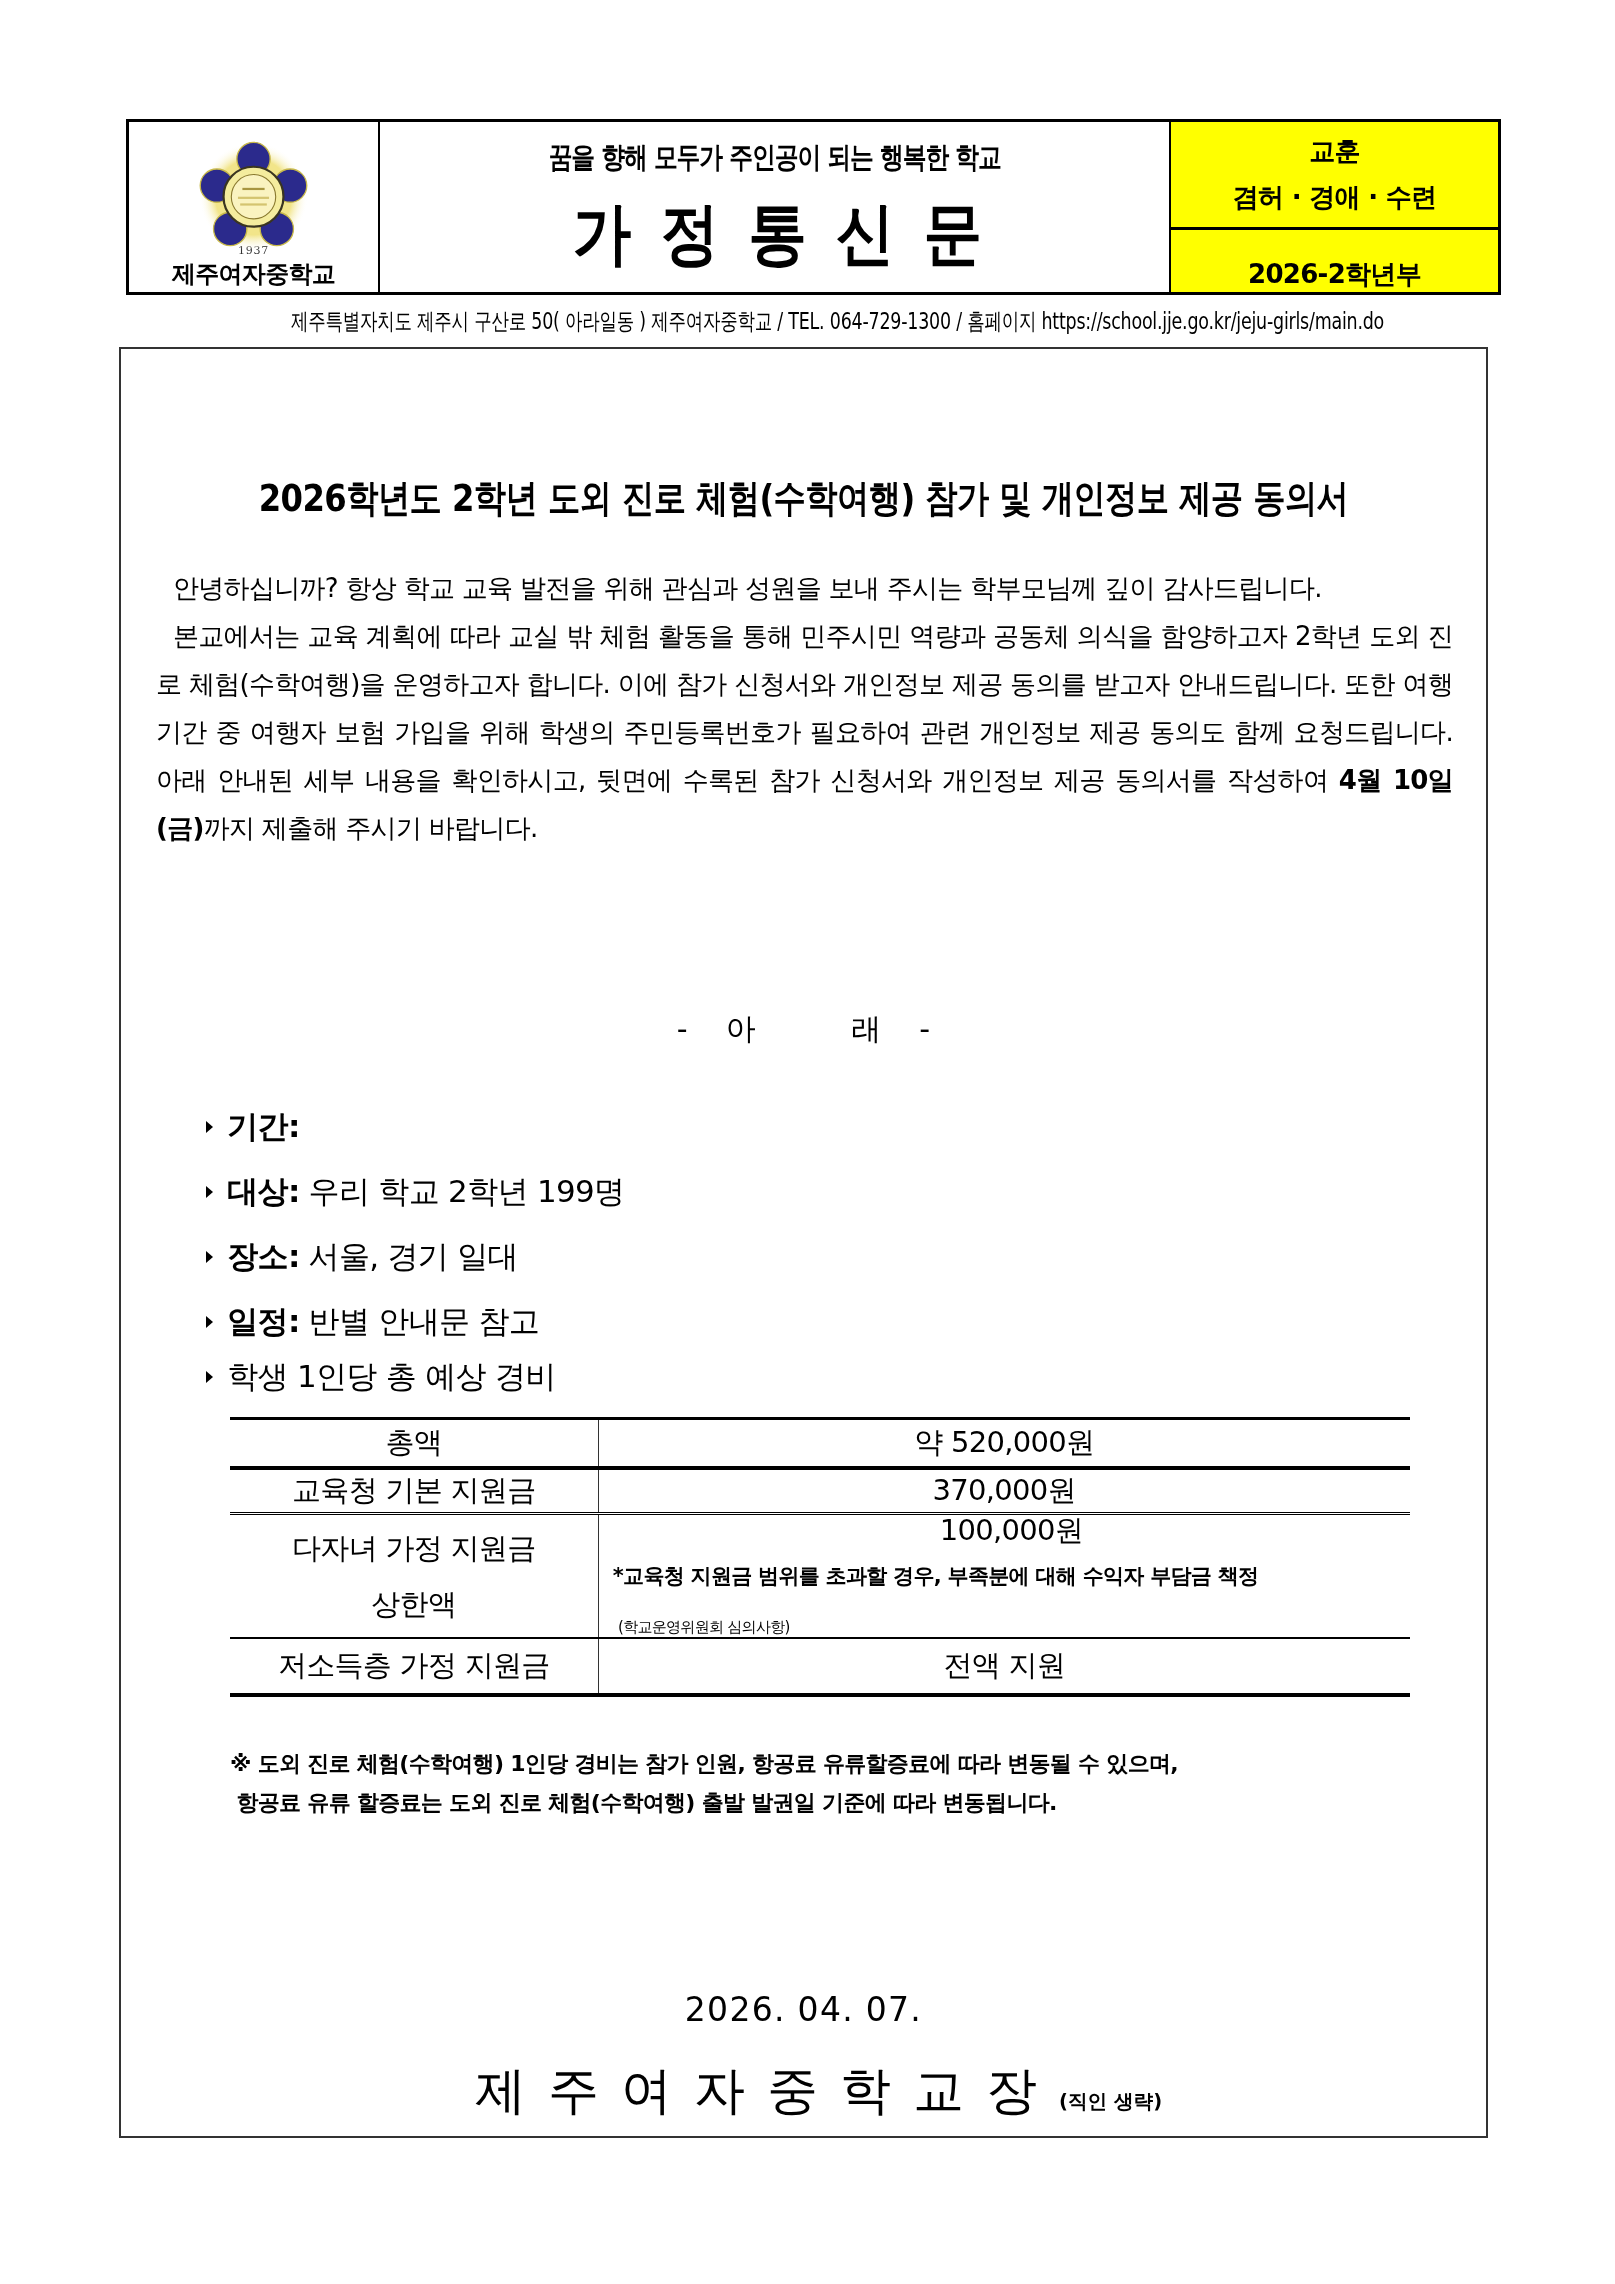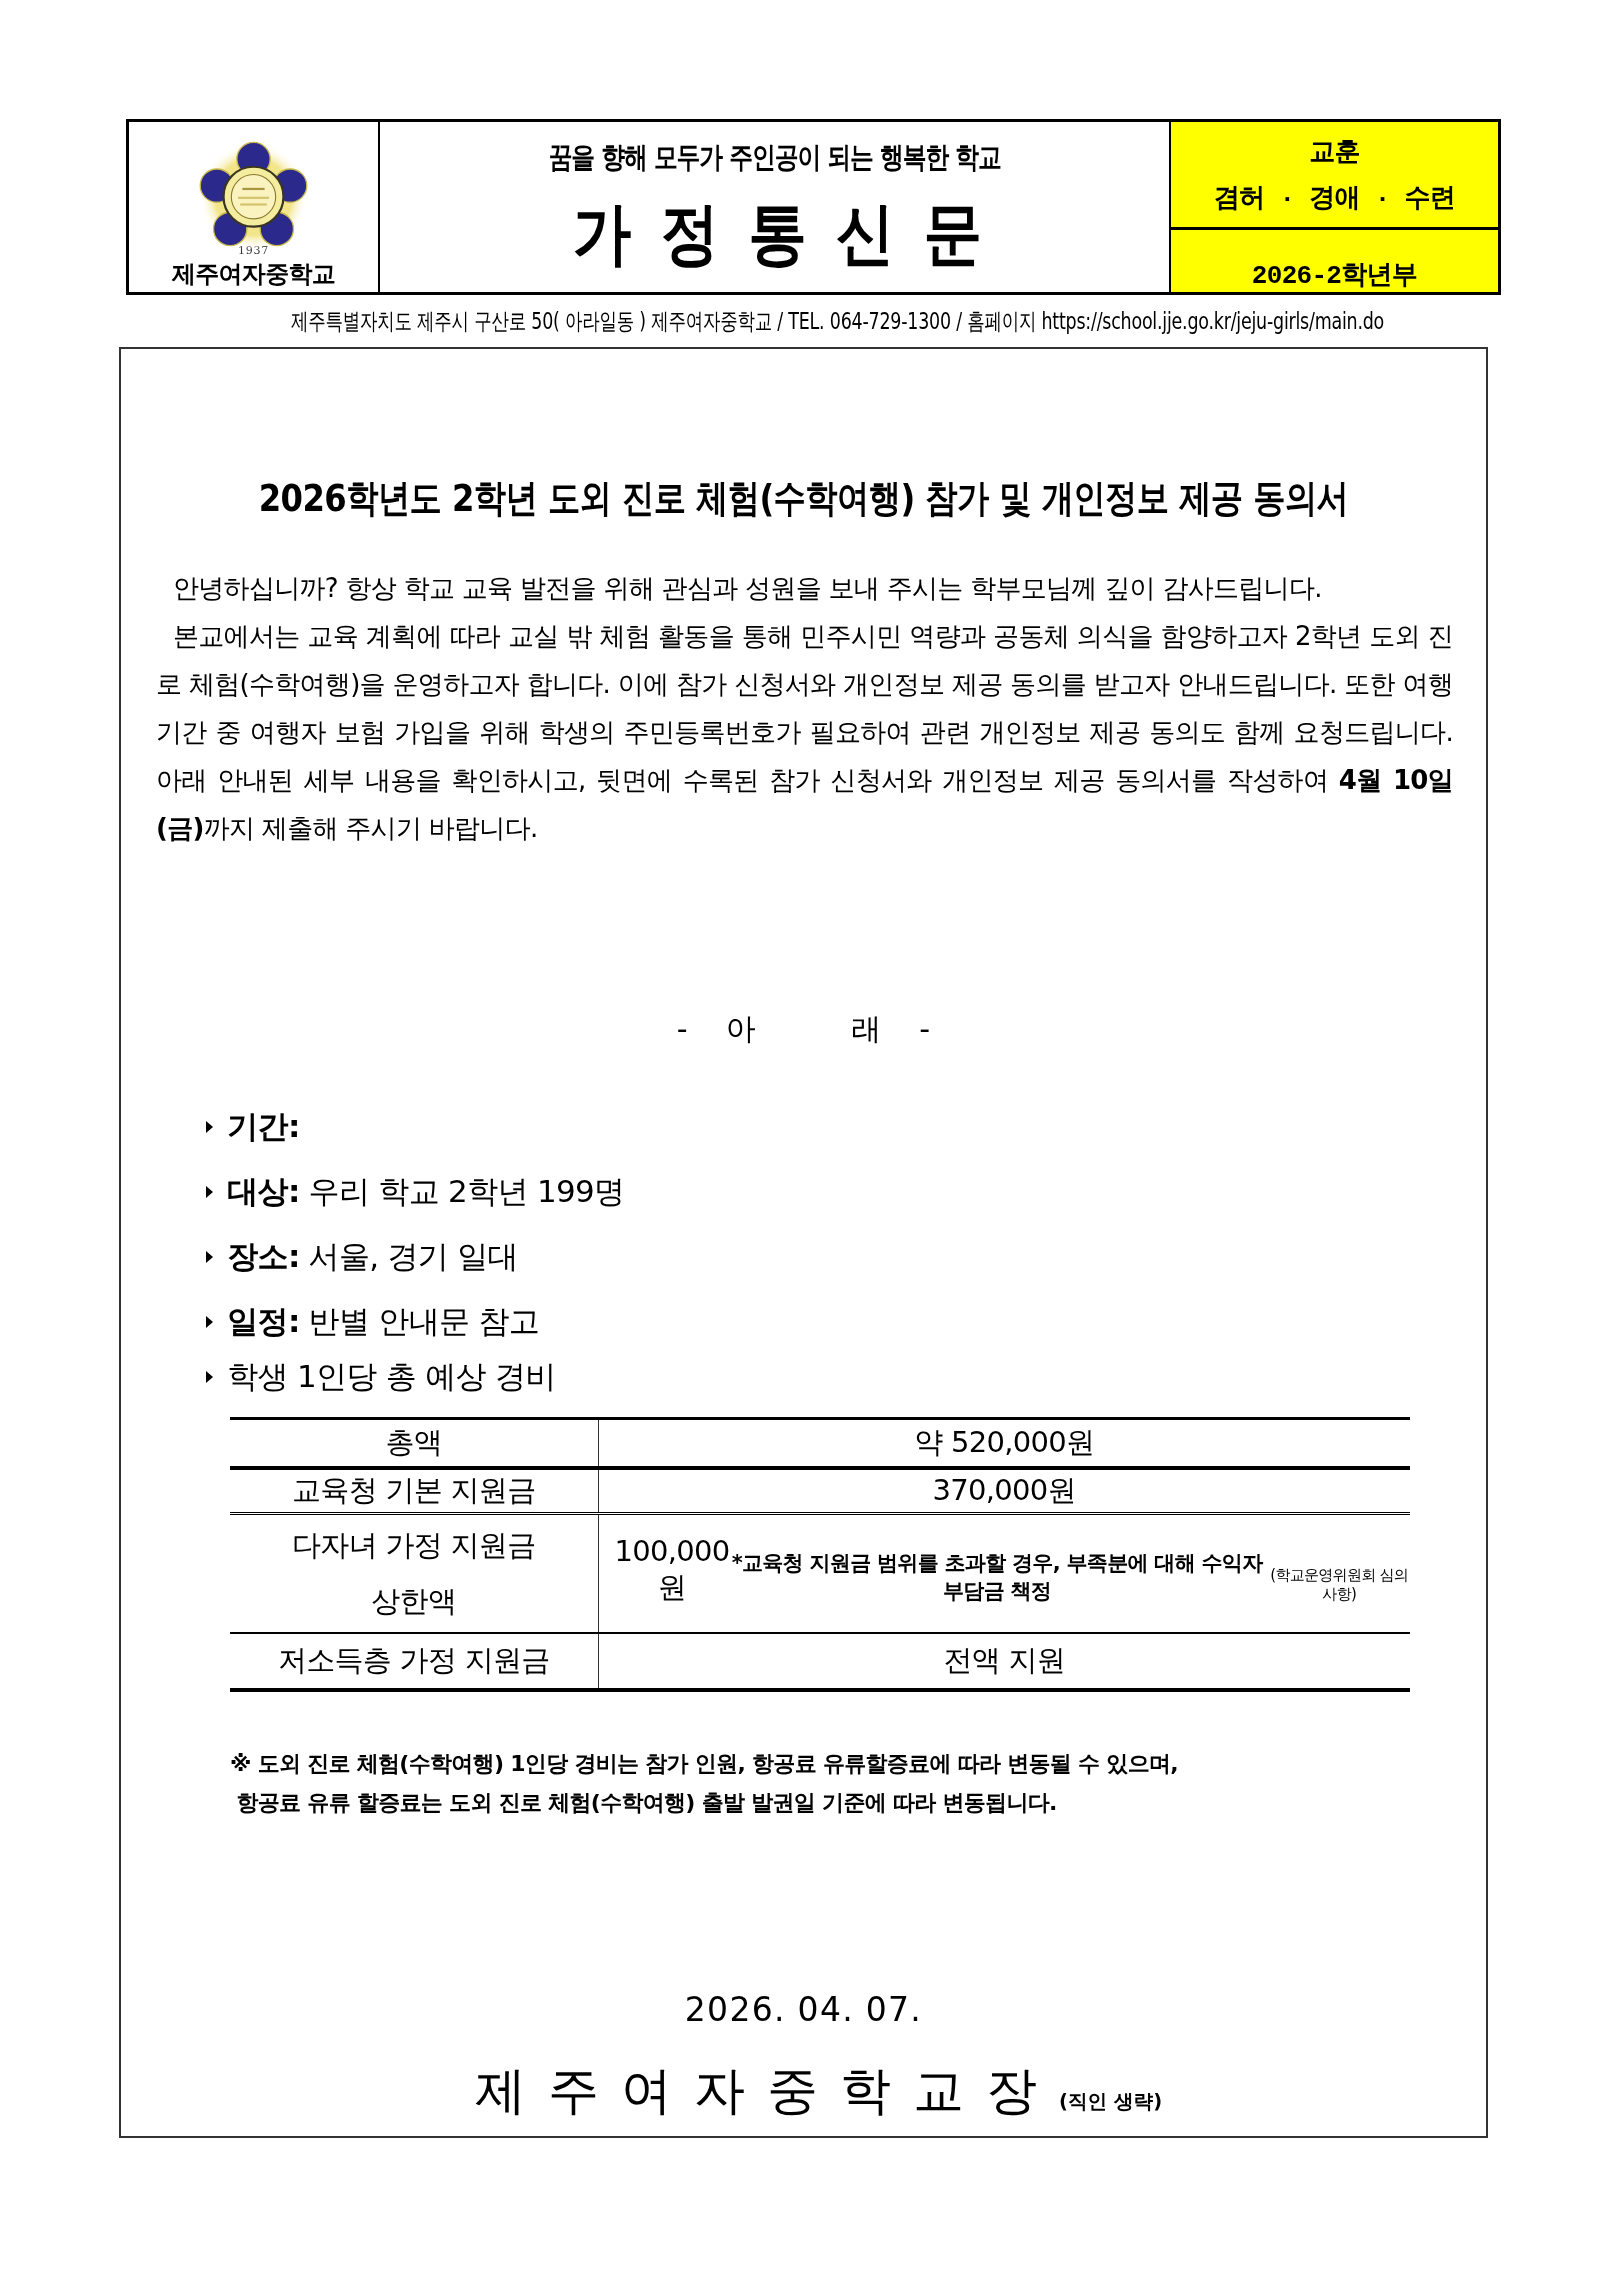--- a/index.html
+++ b/index.html
@@ -16,21 +16,21 @@
   .emblem svg { width: 111px; height: 111px; }
   .founded { font-family: "DejaVu Serif", serif; font-size: 11px; color: #333; margin-top: -6.5px; letter-spacing: 0.7px; }
   .school-name-small { font-size: 24px; font-weight: bold; margin-top: 1.3px; letter-spacing: -0.7px; }
 
   .hdr-center { flex: 1; display: flex; flex-direction: column; align-items: center; justify-content: center; }
   .slogan { font-size: 29px; font-weight: bold; letter-spacing: -1.3px; transform: scaleX(0.82); margin-top: 3.9px; }
   .paper-title { font-size: 68px; font-weight: bold; letter-spacing: 34px; margin-left: 34px; margin-top: 10.4px; transform: scaleX(0.86); }
 
   .hdr-right { width: 329px; border-left: 2.6px solid #000; display: flex; flex-direction: column; background: #ffff00; }
   .motto { height: 108px; border-bottom: 3.3px solid #000; display: flex; flex-direction: column; align-items: center; justify-content: center; gap: 10.4px; }
-  .motto-label, .motto-text, .issue-label { font-size: 26px; font-weight: bold; letter-spacing: -0.7px; font-family: Liberation Mono, monospace; }
+  .motto-label, .motto-text, .issue-label { font-size: 26px; font-weight: bold; letter-spacing: -0.7px; }
   .issue { flex: 1; display: flex; align-items: flex-end; justify-content: center; }
 
   .address {
     position: absolute; left: 126px; top: 306px; width: 1375px; text-align: center;
     font-size: 23px; white-space: nowrap; transform: scaleX(0.76); transform-origin: center;
     letter-spacing: -0.3px;
   }
 
   
   .frame { position: absolute; left: 119px; top: 347px; width: 1369px; height: 1791px; border: 2px solid #333; }
@@ -56,21 +56,21 @@
 
   
   .cost-table { position: absolute; left: 109px; top: 1068px; width: 1180px; border-collapse: collapse; font-size: 29px; letter-spacing: -0.7px; }
   .cost-table td { text-align: center; vertical-align: middle; padding: 0; }
   .cost-table td.k { width: 368px; border-right: 1.3px solid #333; }
   .r-head td { height: 49px; border-top: 3.9px solid #000; border-bottom: 4.6px solid #000; }
   .r-base td { height: 46px; border-bottom: 3.9px double #000; }
   .r-indiv td { height: 52px; border-bottom: 2px solid #000; }
   .r-multi td { height: 119px; border-bottom: 2px solid #000; }
   .r-low td { height: 57px; border-bottom: 4.6px solid #000; }
-  .multi-val { display: flex; flex-direction: row; align-items: flex-start; padding-left: 14.3px; justify-content: flex-end; }
+  .multi-val { display: flex; flex-direction: column; align-items: flex-start; padding-left: 14.3px; justify-content: flex-end; }
   .multi-amt { align-self: center; margin-top: -3.9px; }
   .multi-note { font-size: 21px; font-weight: bold; margin-top: 10.4px; letter-spacing: -0.7px; }
   .multi-note2 { font-size: 15px; font-weight: normal; margin-top: 28px; padding-left: 5.2px; letter-spacing: -0.7px; }
   .multi-key { line-height: 56px; }
 
   .footnote { position: absolute; left: 109px; top: 1395px; font-size: 22px; font-weight: bold; line-height: 39px; letter-spacing: -0.7px; }
   .footnote div:nth-child(2) { padding-left: 6.5px; }
 
   .date { position: absolute; left: 0; top: 1641px; width: 100%; text-align: center; font-size: 33px; letter-spacing: 1.3px; }
   .principal { position: absolute; left: 354px; top: 1708px; font-size: 51px; letter-spacing: 22px; white-space: nowrap; }

